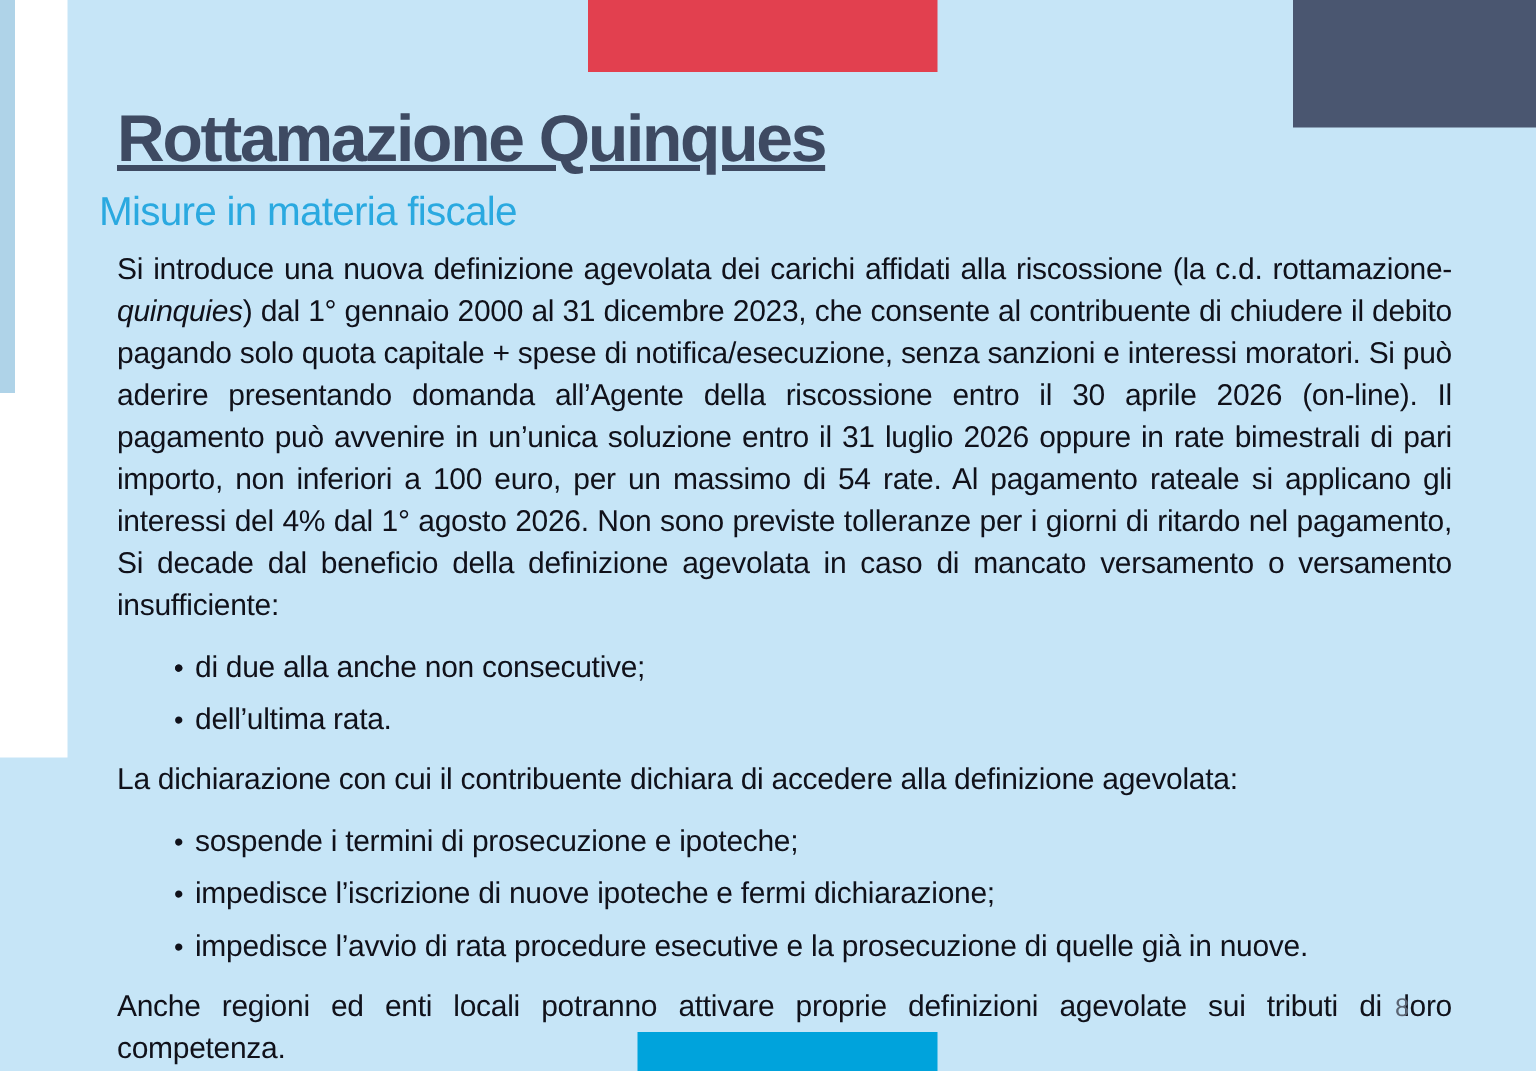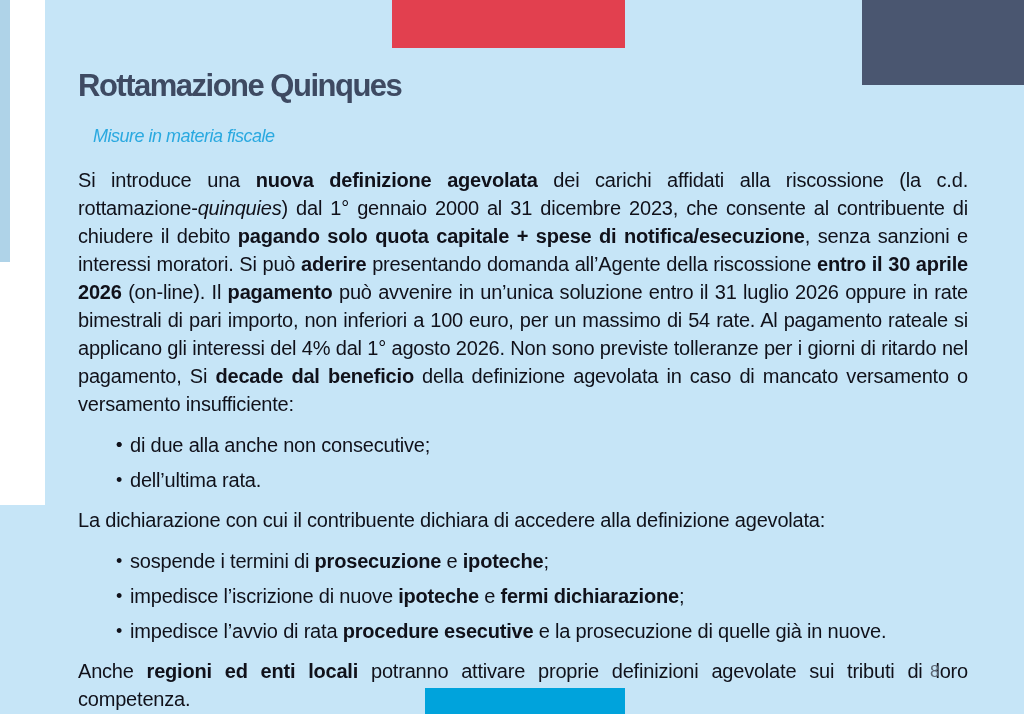--- a/index.html
+++ b/index.html
@@ -46,33 +46,33 @@
     position: absolute;
     left: 425px; top: 688px;
     width: 200px; height: 26px;
     background: var(--accent_cyan, #00a3dc);
   }
   
   .slide-title {
     position: absolute;
     left: 78px; top: 70px;
     margin: 0;
-    font-size: 31px;
+    font-size: 44px;
     font-weight: 700;
     letter-spacing: -1.5px;
     line-height: 1.05;
     color: var(--title, #3e4a62);
     white-space: nowrap;
+    text-decoration: underline;
   }
   .slide-subtitle {
     position: absolute;
-    left: 93px; top: 126px;
+    left: 66px; top: 126px;
     margin: 0;
-    font-size: 18px;
-    font-style: italic;
+    font-size: 27px;
     font-weight: 400;
     letter-spacing: -0.5px;
     color: var(--subtitle, #2aa9e0);
     white-space: nowrap;
   }
   .slide-body {
     position: absolute;
     left: 78px; top: 166px;
     width: 890px;
     font-size: 20px;
@@ -96,21 +96,21 @@
     position: absolute;
     left: 38px; top: 0;
     font-size: 18px;
   }
   .page-number {
     position: absolute;
     left: 930px; top: 662px;
     font-size: 17px;
     color: var(--page_number, #5a6472);
   }
-  b, .seg-b { font-weight: 700; }
+  b, .seg-b { font-weight: 400; }
   .seg-i { font-style: italic; }
 </style>
 </head>
 <body>
 
 <div class="slide">
   <div class="left-white-panel"></div>
   <div class="left-edge-strip"></div>
   <div class="red-accent-rect"></div>
   <div class="navy-accent-rect"></div>

